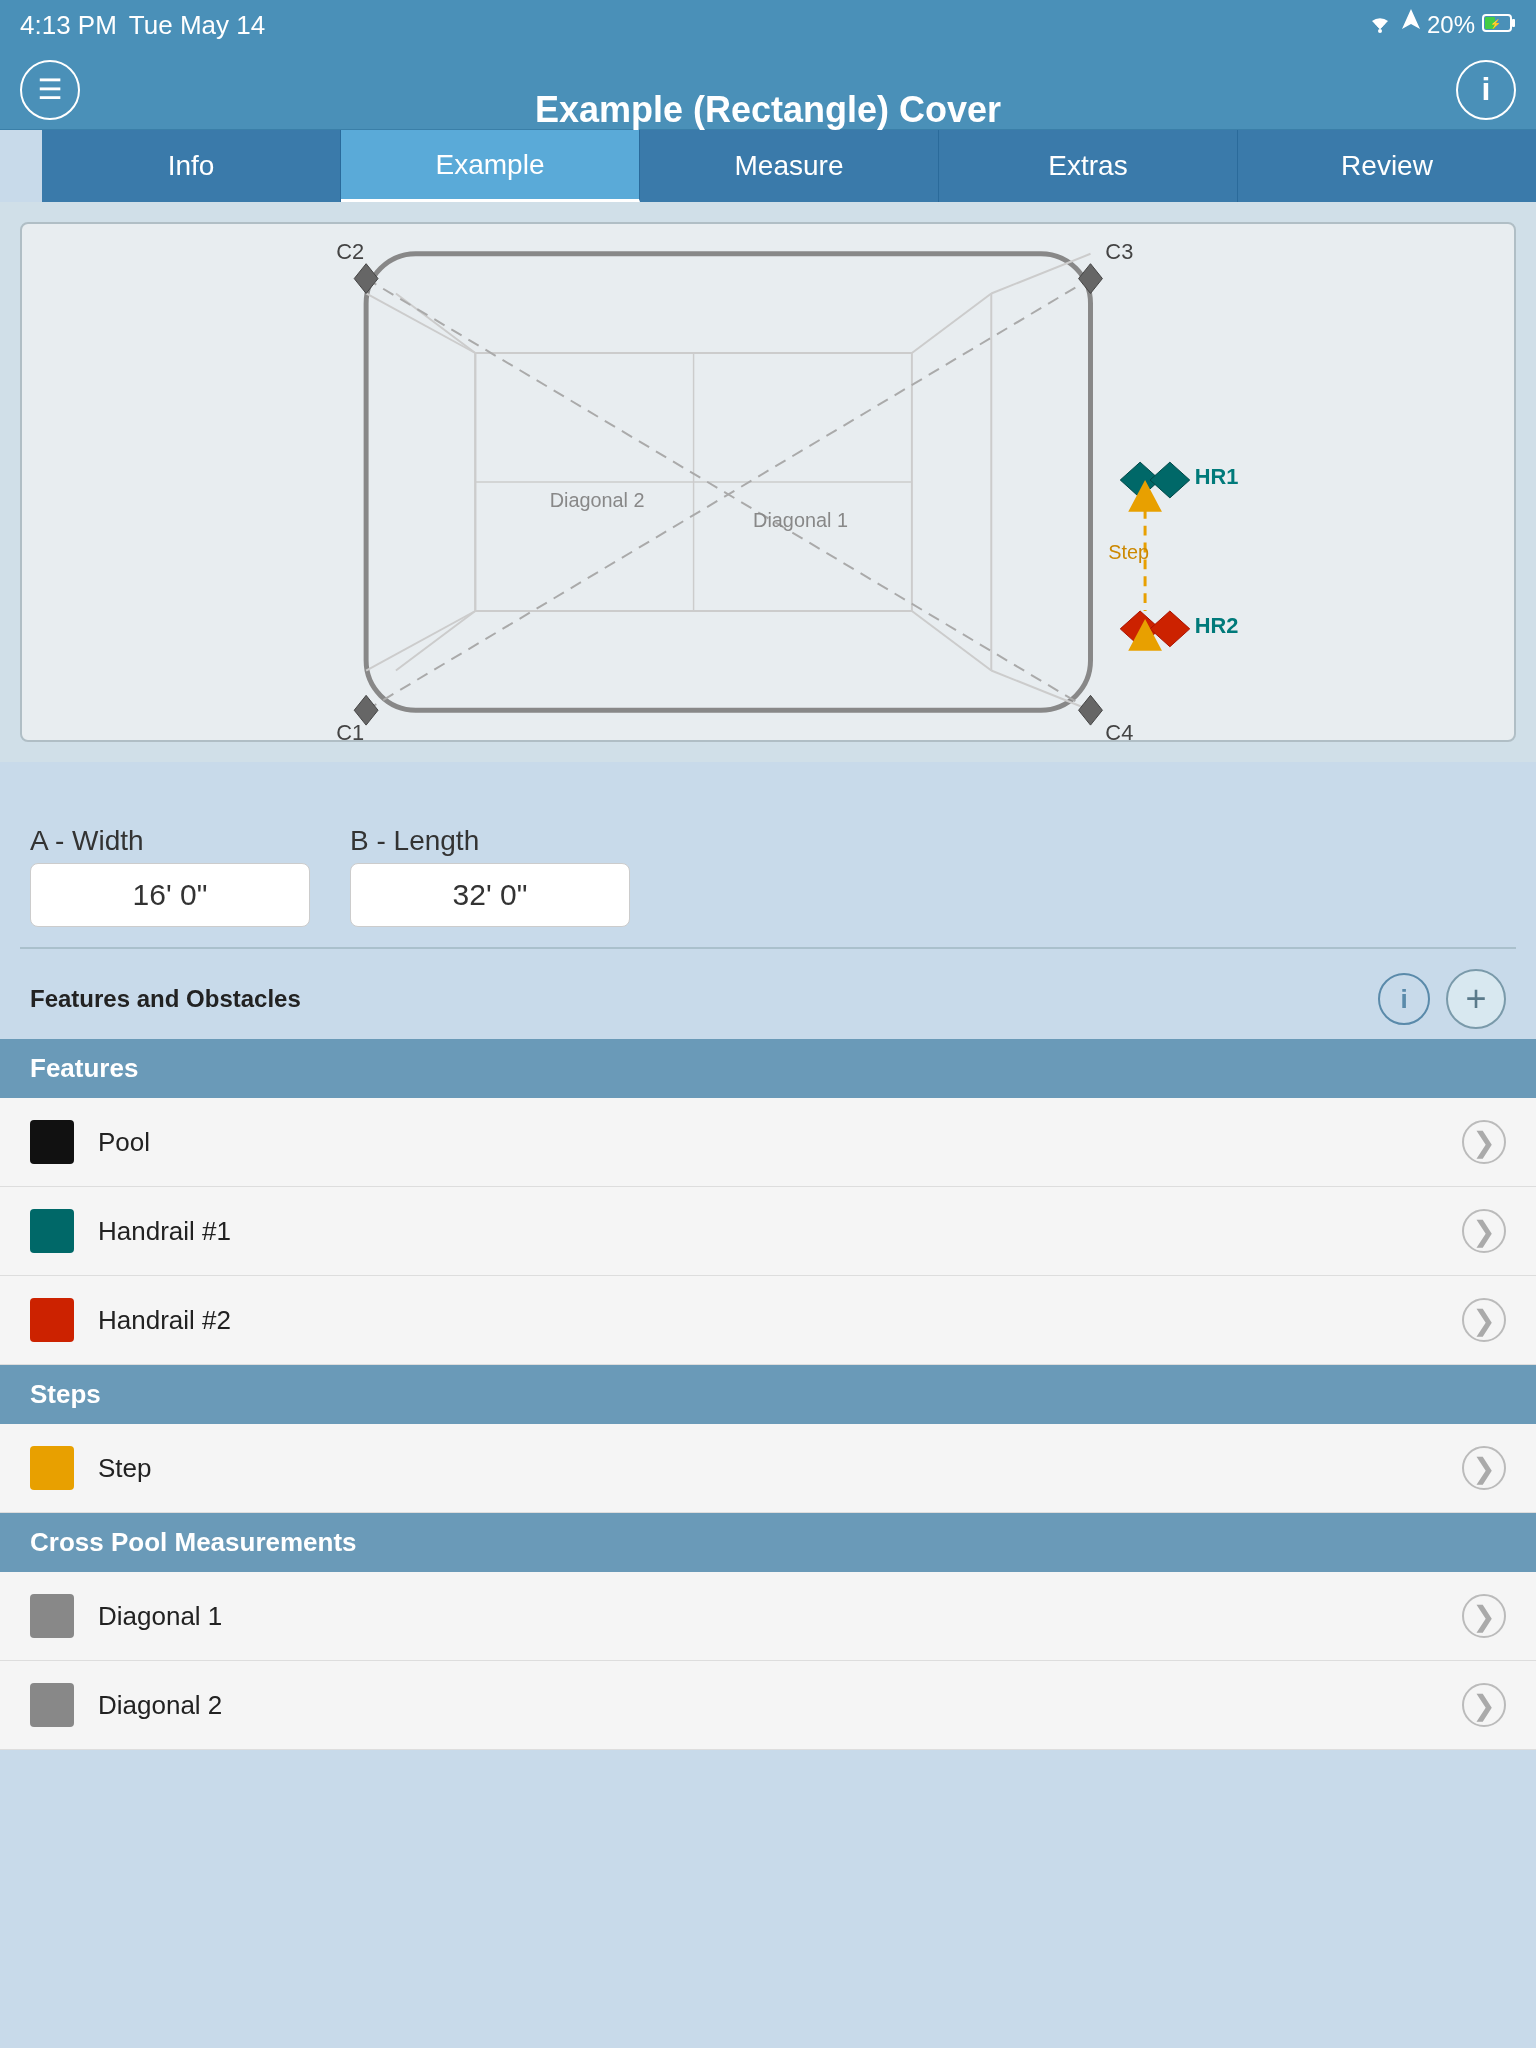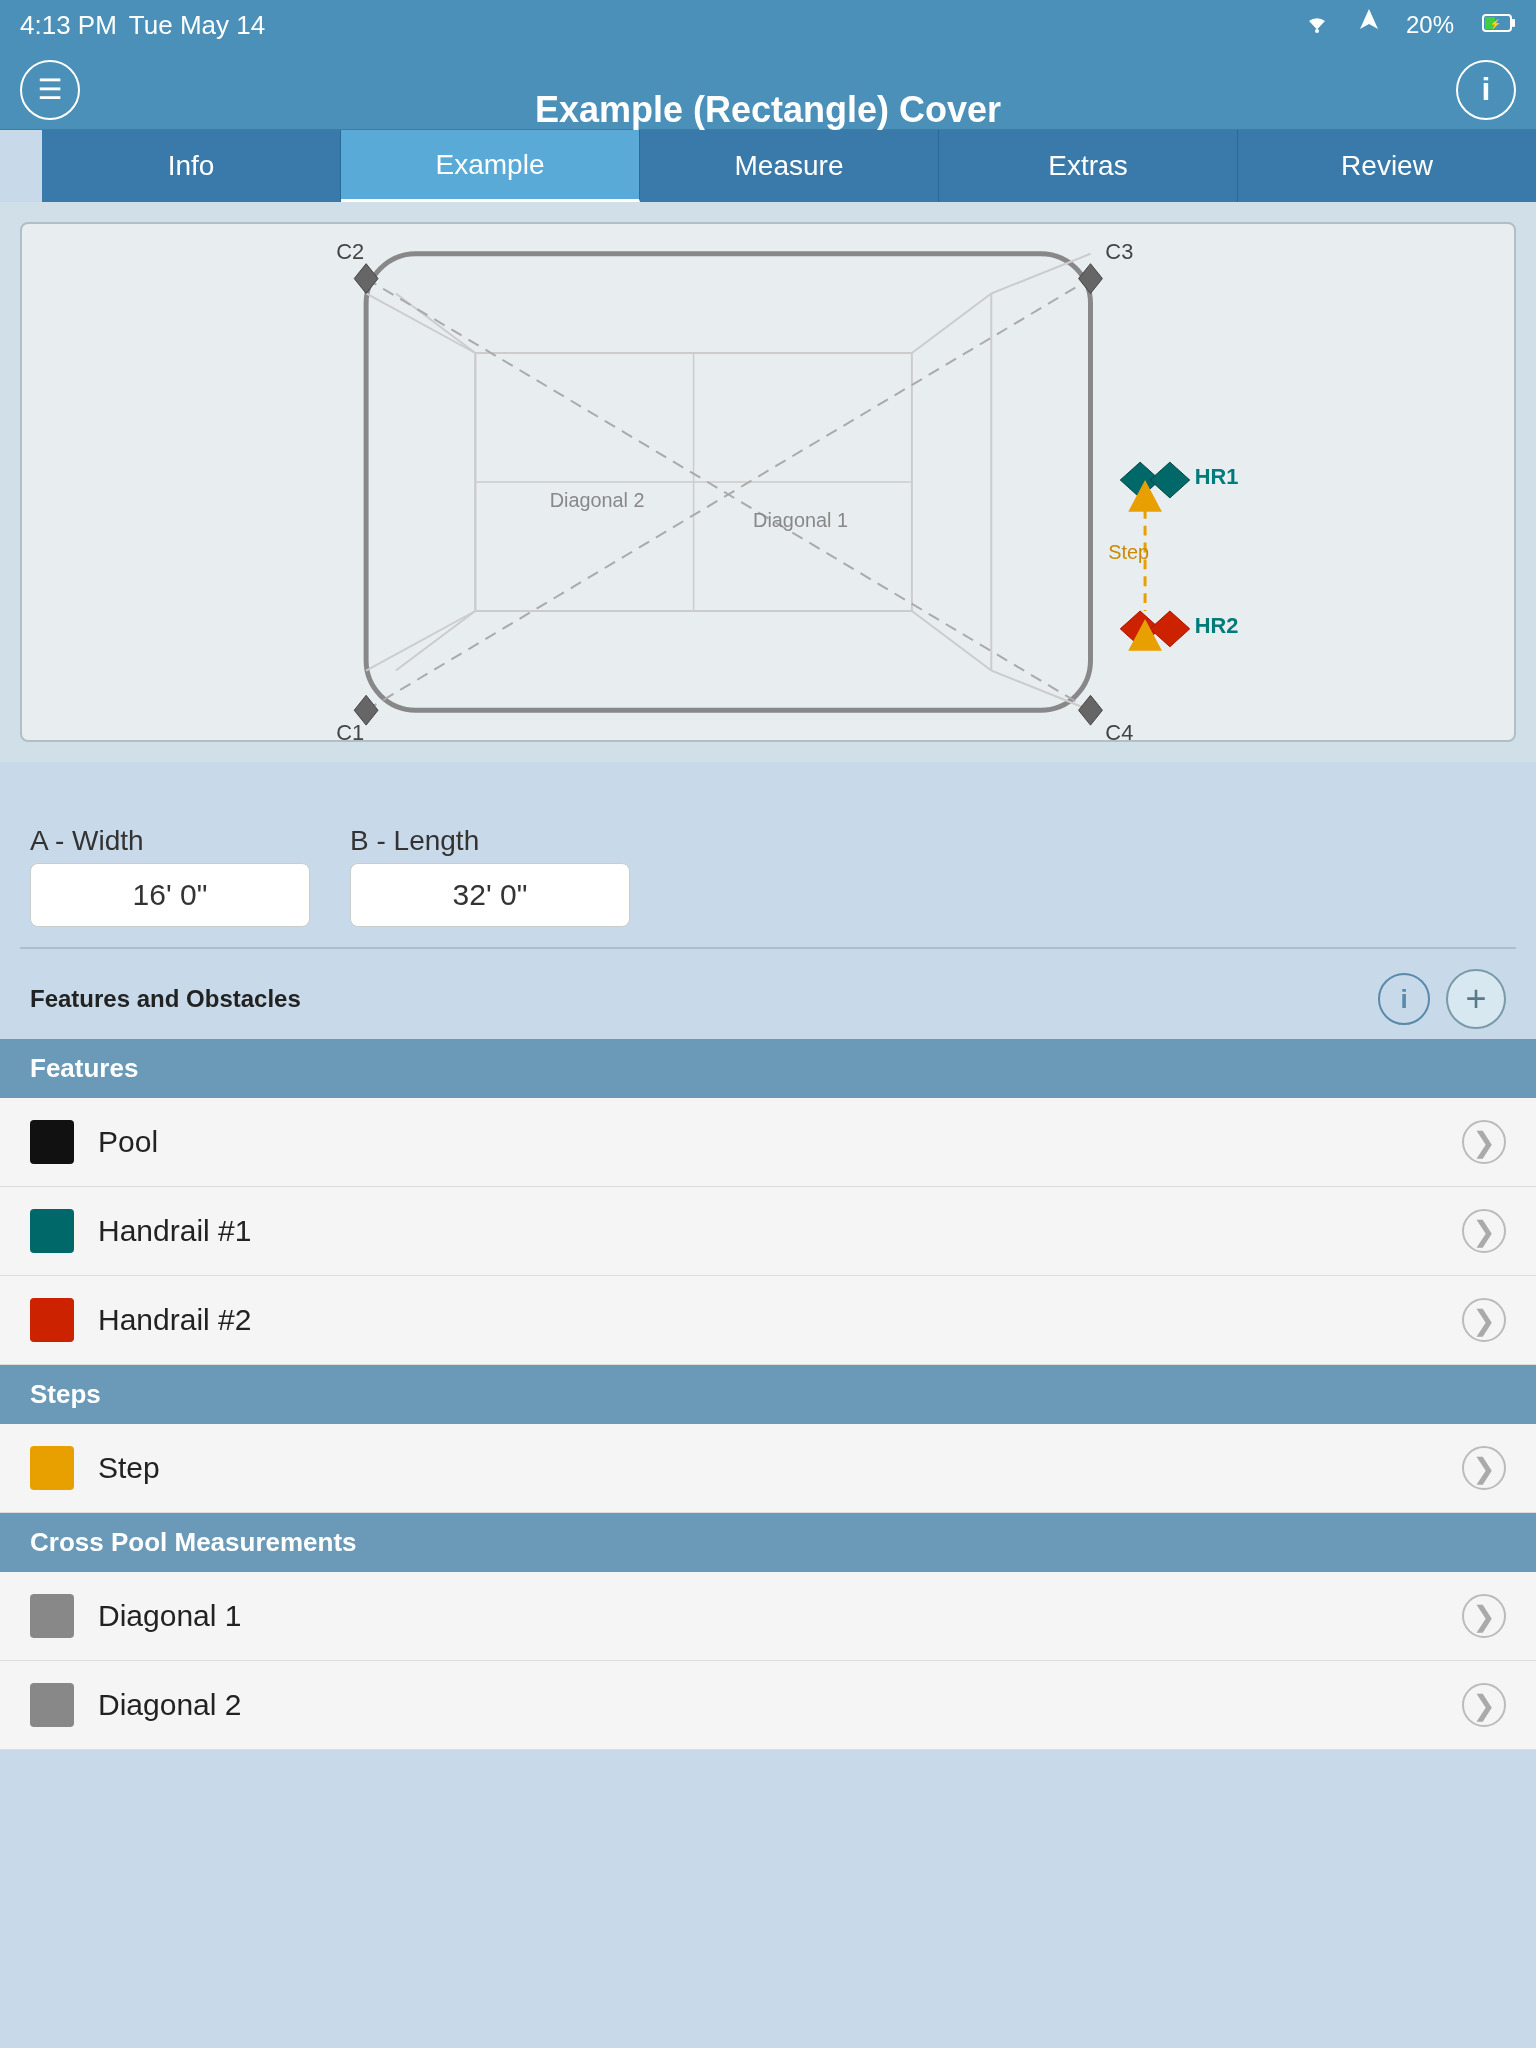--- a/index.html
+++ b/index.html
@@ -17,21 +17,21 @@
       height: 50px;
       display: flex;
       align-items: center;
       justify-content: space-between;
       padding: 0 20px;
       color: white;
       font-size: 26px;
       font-weight: 500;
     }
     .status-left { display: flex; gap: 12px; align-items: center; }
-    .status-right { display: flex; gap: 28px; align-items: center; font-size: 24px; }
+    .status-right { display: flex; gap: 7px; align-items: center; font-size: 24px; }
 
     
     .header {
       background: #4a90b8;
       height: 80px;
       display: flex;
       align-items: center;
       justify-content: center;
       position: relative;
       border-bottom: 1px solid #3a7fa8;
@@ -217,21 +217,21 @@
       display: flex;
       align-items: center;
       gap: 24px;
     }
     .color-swatch {
       width: 44px;
       height: 44px;
       border-radius: 4px;
     }
     .list-item-label {
-      font-size: 30px;
+      font-size: 26px;
       color: #222;
       font-weight: 400;
     }
     .chevron-right {
       color: #aaa;
       font-size: 28px;
       width: 44px;
       height: 44px;
       border: 2px solid #bbb;
       border-radius: 50%;

